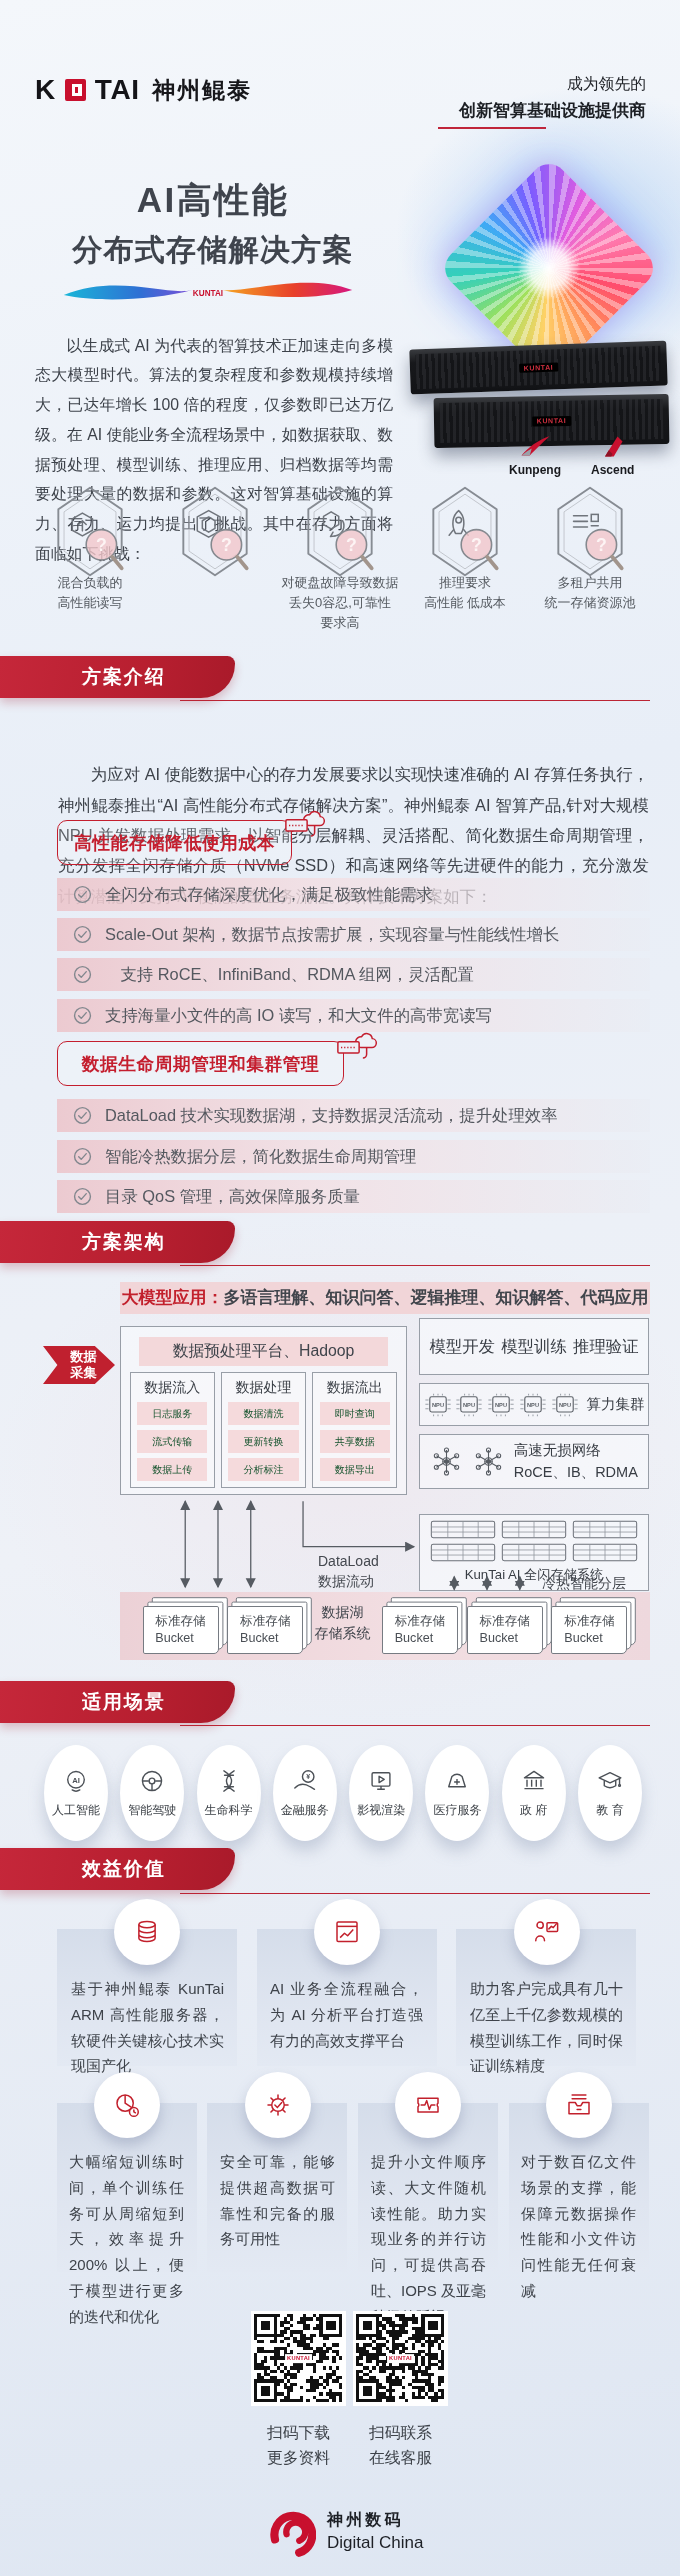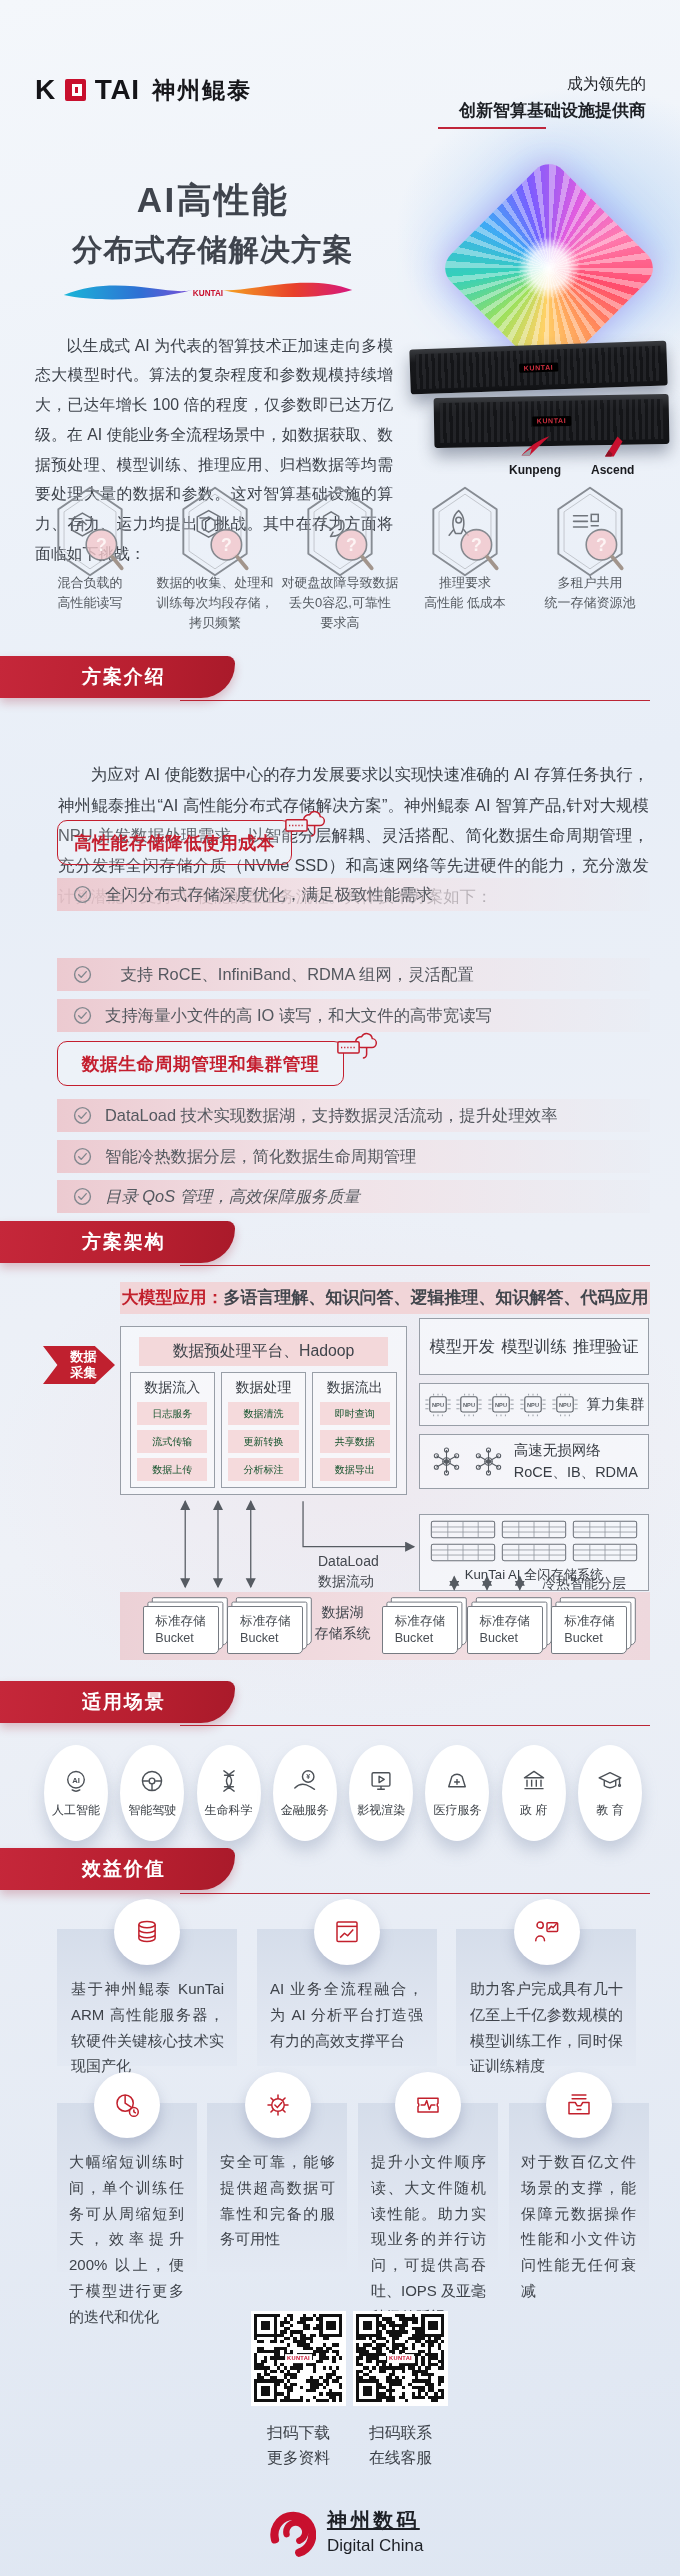--- a/index.html
+++ b/index.html
@@ -136,21 +136,21 @@
 
   
   .qr{position:absolute;width:95px;height:95px;background:#fff;padding:3.2px;box-sizing:border-box;}
   .qr-grid{display:grid;grid-template-columns:repeat(27,1fr);width:88px;height:88px;}
   .qr-grid i{display:block;}
   .qr-grid i.d{background:#111;}
   .qr-logo{position:absolute;left:50%;top:50%;transform:translate(-50%,-50%);background:#fff;
     padding:1.9px 2.5px;font-size:5.7px;font-weight:900;color:#c8102e;letter-spacing:0.3px;}
   .qrcap{position:absolute;width:107px;text-align:center;font-size:15.8px;color:#3e434a;line-height:1.6;}
   .footer{left:0;top:2500px;width:681px;display:flex;justify-content:center;align-items:center;gap:11.3px;}
-  .fcol .fcn{font-size:20px;font-weight:700;color:#1d2026;letter-spacing:3.2px;text-decoration:underline;}
+  .fcol .fcn{font-size:16px;font-weight:700;color:#1d2026;letter-spacing:3.2px;}
   .fcol .fen{font-size:17px;color:#1d2026;margin-top:1.3px;}
 </style>
 </head>
 <body>
 
 <div class="page">
 
   <div class="abs brand">
     <span class="k">K</span>
     <span class="ubox"></span>
@@ -233,23 +233,20 @@
         <path d="M60,6 L110,40 V110 L60,144 L10,110 V40 Z" fill="none" stroke="#878c93" stroke-width="3" stroke-linejoin="round"></path>
         <path d="M60,16 L101,44 V106 L60,134 L19,106 V44 Z" fill="none" stroke="#b9bdc3" stroke-width="1.3"></path>
         <g fill="none" stroke="#70757c" stroke-width="2.4" stroke-linejoin="round">
           <path d="M50,42 l18,10 v22 l-18,10 -18,-10 v-22 z"></path>
             <path d="M50,52 l10,6 v12 l-10,6 -10,-6 v-12 z"></path>
         </g>
         <circle cx="78" cy="96" r="24" fill="rgba(243,199,202,.8)" stroke="#85898f" stroke-width="2.5"></circle>
         <text x="78" y="106" text-anchor="middle" font-size="28" font-weight="bold" fill="#fdf4f4">?</text>
         <path d="M95,115 L110,133" stroke="#a2958c" stroke-width="6" stroke-linecap="round"></path>
       </svg>
-      <div class="cap pre">数据的收集、处理和
-训练每次均段存储，
-拷贝频繁</div>
     </div>
     <div class="item">
       <svg width="76" height="95" viewBox="0 0 120 150">
         <path d="M60,6 L110,40 V110 L60,144 L10,110 V40 Z" fill="none" stroke="#878c93" stroke-width="3" stroke-linejoin="round"></path>
         <path d="M60,16 L101,44 V106 L60,134 L19,106 V44 Z" fill="none" stroke="#b9bdc3" stroke-width="1.3"></path>
         <g fill="none" stroke="#70757c" stroke-width="2.4" stroke-linecap="round" stroke-linejoin="round">
           <path d="M46,44 l12,7 v13 l-12,7 -12,-7 v-13 z"></path>
           <path d="M64,58 a16,16 0 0 1 -12,24"></path>
             <path d="M52,82 l-7,1 4,-7"></path>
         </g>
@@ -308,20 +305,27 @@
     <path d="M11,31 h2 M16,31 h2 M21,31 h2 M26,31 h2 M31,31 h2" stroke="#c41e2e" stroke-width="2.4"></path>
     <path d="M52,32 v10 a6,6 0 0 1 -6,6" fill="none" stroke="#c41e2e" stroke-width="2.4"></path>
   </svg>
   <div class="abs chk" style="top:878px;">
     <svg width="19" height="19" viewBox="0 0 30 30">
         <circle cx="15" cy="15" r="12.5" fill="none" stroke="#82878e" stroke-width="2.2"></circle>
         <path d="M9,15.5 l4,4 8,-9" fill="none" stroke="#82878e" stroke-width="2.2" stroke-linecap="round" stroke-linejoin="round"></path>
       </svg>
     <span>全闪分布式存储深度优化，满足极致性能需求</span>
   </div>
+  <div class="abs chk" style="top:918px;">
+    <svg width="19" height="19" viewBox="0 0 30 30">
+        <circle cx="15" cy="15" r="12.5" fill="none" stroke="#82878e" stroke-width="2.2"></circle>
+        <path d="M9,15.5 l4,4 8,-9" fill="none" stroke="#82878e" stroke-width="2.2" stroke-linecap="round" stroke-linejoin="round"></path>
+      </svg>
+    <span>Scale-Out 架构，数据节点按需扩展，实现容量与性能线性增长</span>
+  </div>
   <div class="abs chk" style="top:958px;gap:28px;">
     <svg width="19" height="19" viewBox="0 0 30 30">
         <circle cx="15" cy="15" r="12.5" fill="none" stroke="#82878e" stroke-width="2.2"></circle>
         <path d="M9,15.5 l4,4 8,-9" fill="none" stroke="#82878e" stroke-width="2.2" stroke-linecap="round" stroke-linejoin="round"></path>
       </svg>
     <span>支持 RoCE、InfiniBand、RDMA 组网，灵活配置</span>
   </div>
   <div class="abs chk" style="top:999px;">
     <svg width="19" height="19" viewBox="0 0 30 30">
         <circle cx="15" cy="15" r="12.5" fill="none" stroke="#82878e" stroke-width="2.2"></circle>
@@ -346,21 +350,21 @@
       </svg>
     <span>DataLoad 技术实现数据湖，支持数据灵活流动，提升处理效率</span>
   </div>
   <div class="abs chk" style="top:1140px;">
     <svg width="19" height="19" viewBox="0 0 30 30">
         <circle cx="15" cy="15" r="12.5" fill="none" stroke="#82878e" stroke-width="2.2"></circle>
         <path d="M9,15.5 l4,4 8,-9" fill="none" stroke="#82878e" stroke-width="2.2" stroke-linecap="round" stroke-linejoin="round"></path>
       </svg>
     <span>智能冷热数据分层，简化数据生命周期管理</span>
   </div>
-  <div class="abs chk" style="top:1180px;font-style:italic;">
+  <div class="abs chk" style="top:1180px;">
     <svg width="19" height="19" viewBox="0 0 30 30">
         <circle cx="15" cy="15" r="12.5" fill="none" stroke="#82878e" stroke-width="2.2"></circle>
         <path d="M9,15.5 l4,4 8,-9" fill="none" stroke="#82878e" stroke-width="2.2" stroke-linecap="round" stroke-linejoin="round"></path>
       </svg>
     <span>目录 QoS 管理，高效保障服务质量</span>
   </div>
 
   <div class="abs badge" style="top:1221px;">方案架构</div>
   <div class="abs redline" style="top:1265px;"></div>
 

